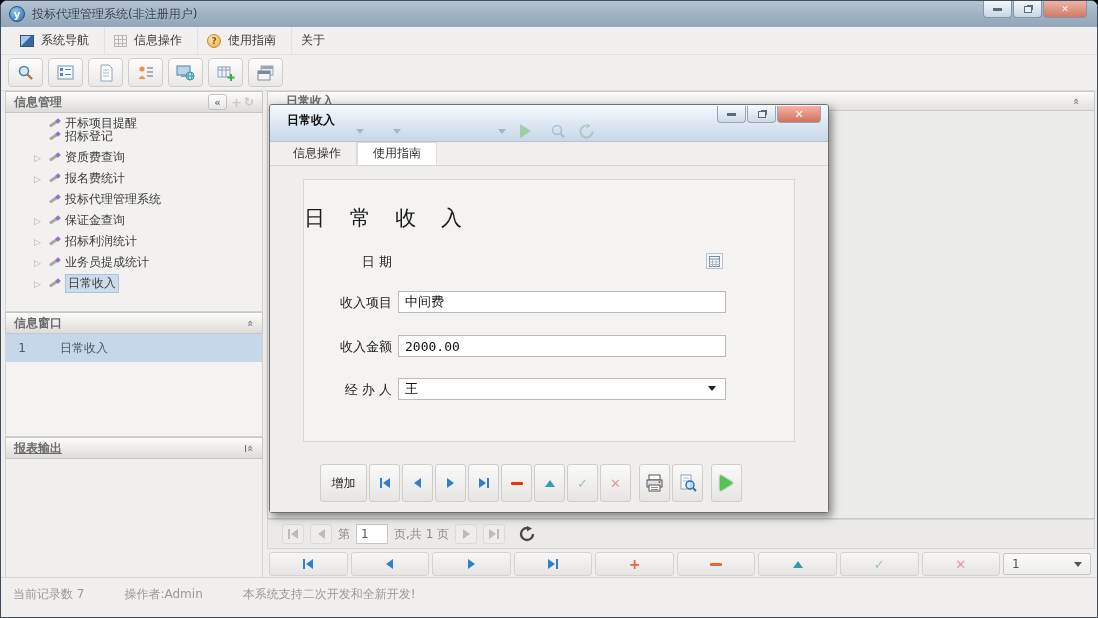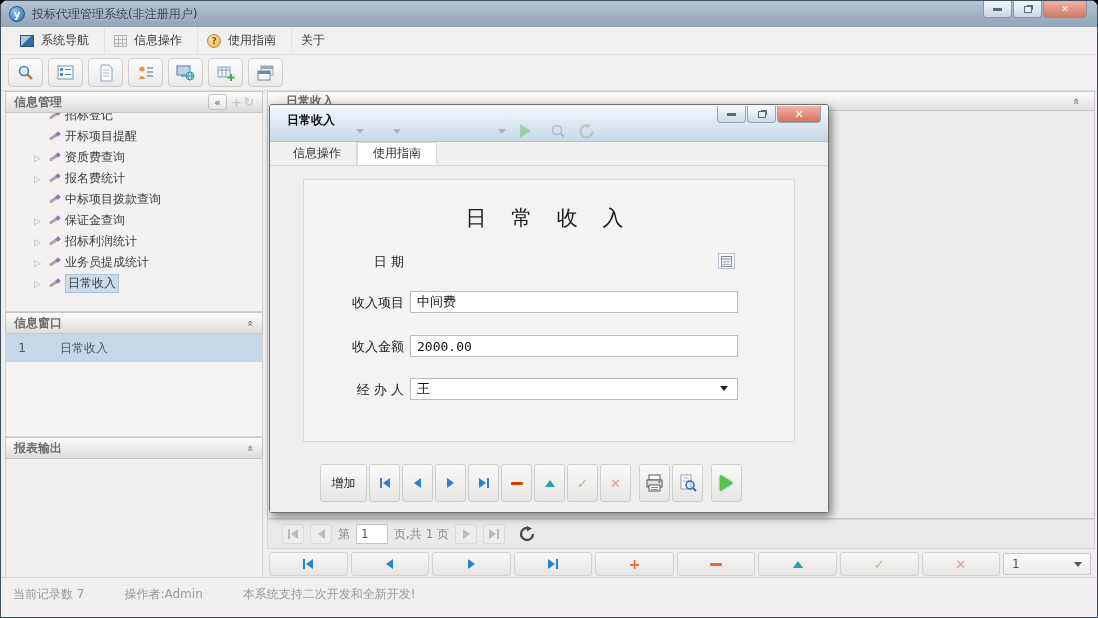--- a/index.html
+++ b/index.html
@@ -70,21 +70,21 @@
     background:#a9a7a5;transform:rotate(-35deg);border-radius:1px;}
   .ic-tool:after{content:"";position:absolute;right:0;top:1px;width:4px;height:4px;
     background:#9b6fc4;transform:rotate(45deg);}
   .tlabel{color:#3c3c3c;}
   .tlabel.sel{background:#ccdcec;border:1px solid #a9c4de;padding:0 2px;}
   .ilist{position:absolute;left:0;right:0;top:243px;height:103px;background:#f4f3f2;
     border:1px solid #d5d3d2;border-top:none;}
   .irow{height:28px;background:#c6d7e9;display:flex;align-items:center;color:#4a5866;}
   .irow .idx{width:32px;text-align:center;}
   .irow .ilabel{margin-left:22px;}
-  .phdr.h2{top:221px;} .phdr.h3{top:346px;}
+  .phdr.h2{top:221px;} .phdr.h3{top:346px;text-decoration:underline;}
   .rempty{position:absolute;left:0;right:0;top:368px;bottom:0;background:#f0efee;
     border:1px solid #d5d3d2;border-top:none;}
   
   .content{position:absolute;left:266px;top:90px;width:828px;height:488px;}
   .chdr{position:absolute;left:0;right:0;top:0;height:20px;
     background:linear-gradient(#fbfbfa,#e3e1e0);border:1px solid #cbc9c7;
     display:flex;align-items:center;padding:0 14px 0 18px;font-weight:bold;color:#6b6b6b;}
   .cbody{position:absolute;left:0;right:0;top:20px;height:408px;background:#ececeb;
     border:1px solid #cbc9c7;border-top:none;}
   .pagerbar{position:absolute;left:0;right:0;top:428px;height:30px;background:#eceae9;
@@ -131,22 +131,22 @@
   .fade-play{position:absolute;top:19px;width:0;height:0;opacity:.5;
     border-top:7px solid transparent;border-bottom:7px solid transparent;border-left:11px solid #63c063;}
   .fade-ic{position:absolute;top:18px;opacity:.45;}
   .dlg-tabs{position:absolute;left:0;right:0;top:37px;height:24px;background:#f0efee;
     border-bottom:1px solid #d7d5d4;display:flex;padding-left:8px;}
   .dtab{padding:0 15px;display:flex;align-items:center;color:#333;border-right:1px solid #dddbda;}
   .dtab.active{background:#fff;border:1px solid #dddbda;border-bottom:1px solid #fff;}
   .dlg-body{position:absolute;left:0;right:0;top:61px;bottom:0;background:#efeeed;}
   .form-panel{position:absolute;left:33px;top:13px;width:492px;height:263px;background:#f4f3f2;
     border:1px solid #d8d6d5;}
-  .form-title{margin-top:24px;text-align:center;font-size:21px;letter-spacing:9px;color:#1a1a1a;}
-  .frow{position:absolute;left:12px;height:32px;}
+  .form-title{margin-top:24px;font-size:21px;letter-spacing:9px;color:#1a1a1a;}
+  .frow{position:absolute;left:0;height:32px;}
   .flabel{position:absolute;left:0;top:3px;width:88px;text-align:right;color:#222;font-size:13px;}
   .ffield{position:absolute;left:94px;top:0;width:328px;height:22px;background:#fff;
     border:1px solid #bdbbba;font:13px "DejaVu Sans Mono","DejaVu Sans",sans-serif;
     padding:0 6px;color:#111;}
   .ffield.num{text-align:left;}
   .cal-btn{position:absolute;left:402px;top:3px;width:17px;height:16px;background:#f4f6f8;
     border:1px solid #b9c3cf;display:flex;align-items:center;justify-content:center;}
   .combo-arrow{position:absolute;left:404px;top:8px;width:0;height:0;
     border-left:4px solid transparent;border-right:4px solid transparent;border-top:5px solid #222;}
   .dlg-buttons{position:absolute;left:50px;top:298px;height:38px;display:flex;align-items:center;gap:2px;}
@@ -261,44 +261,44 @@
 
   <div class="sidebar">
     <div class="phdr" style="top:0">
       <span>信息管理</span>
       <span class="sp"></span>
       <span class="collapse-btn">«</span>
       <span class="hdr-plus">+</span>
       <span class="hdr-refresh">↻</span>
     </div>
     <div class="tree">
+      <div class="trow lvl1">
+        <span class="caret"></span>
+          <span class="ic-tool"></span>
+        <span class="tlabel">开标项目提醒</span>
+      </div>
       <div class="trow lvl1 clip">
         <span class="caret"></span>
           <span class="ic-tool"></span>
         <span class="tlabel">招标登记</span>
       </div>
       <div class="trow lvl1">
-        <span class="caret"></span>
-          <span class="ic-tool"></span>
-        <span class="tlabel">开标项目提醒</span>
-      </div>
-      <div class="trow lvl1">
         <span class="caret closed">▷</span>
         <span class="ic-tool"></span>
         <span class="tlabel">资质费查询</span>
       </div>
       <div class="trow lvl1">
         <span class="caret closed">▷</span>
         <span class="ic-tool"></span>
         <span class="tlabel">报名费统计</span>
       </div>
       <div class="trow lvl1">
         <span class="caret"></span>
           <span class="ic-tool"></span>
-        <span class="tlabel">中标项目拨款查询</span>
+        <span class="tlabel">投标代理管理系统</span>
       </div>
       <div class="trow lvl1">
         <span class="caret closed">▷</span>
         <span class="ic-tool"></span>
         <span class="tlabel">保证金查询</span>
       </div>
       <div class="trow lvl1">
         <span class="caret closed">▷</span>
         <span class="ic-tool"></span>
         <span class="tlabel">招标利润统计</span>

